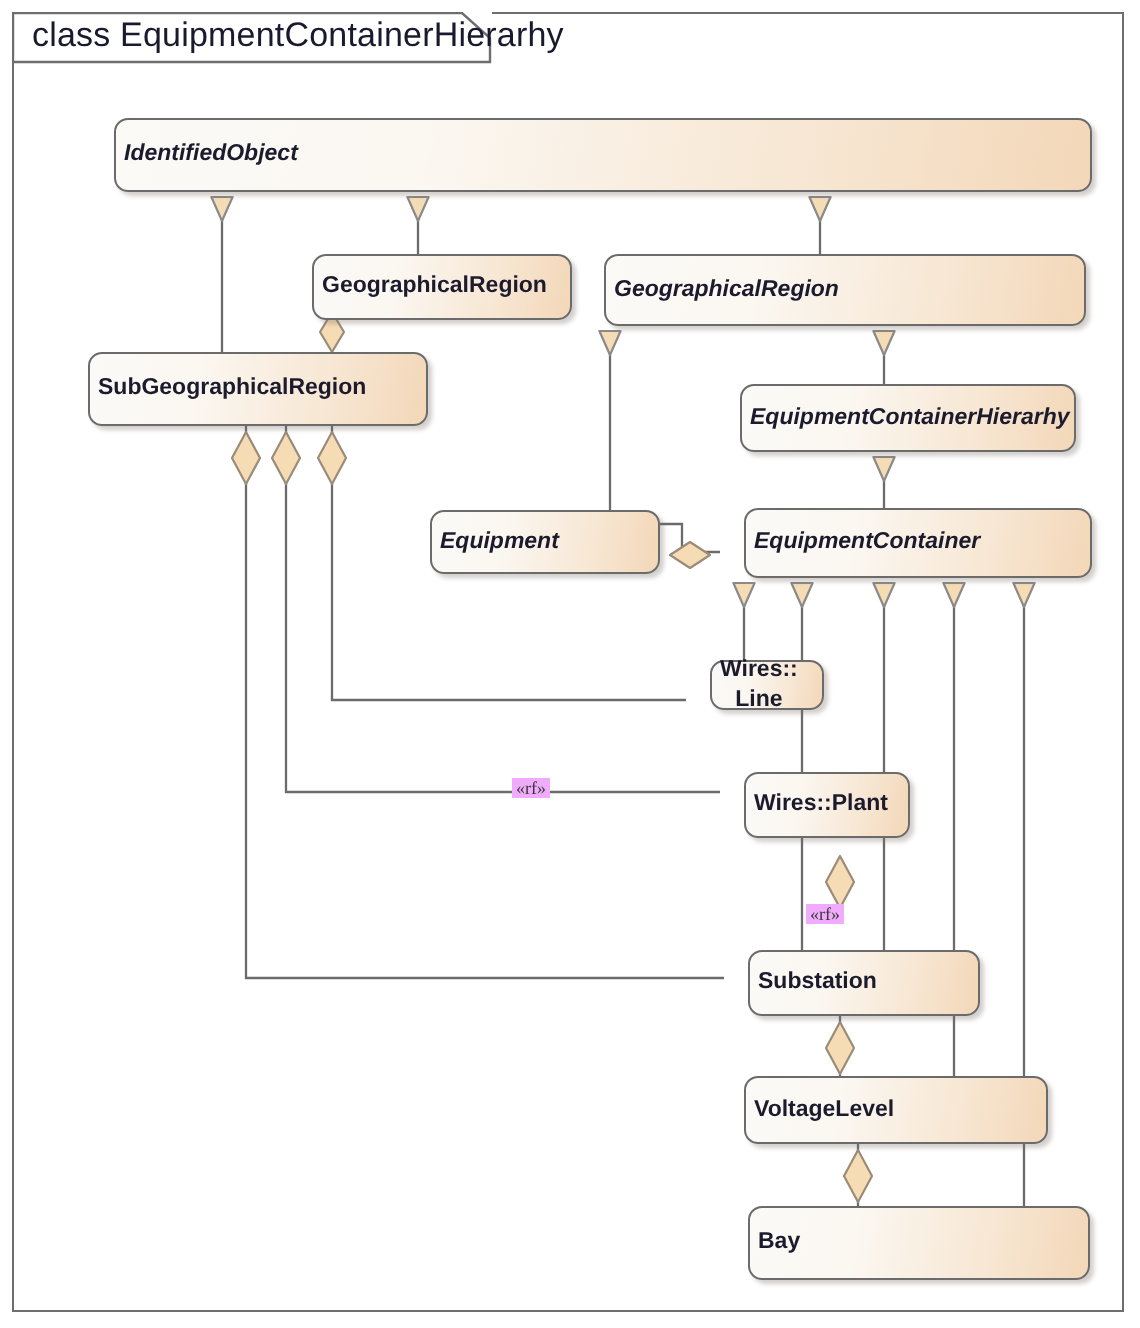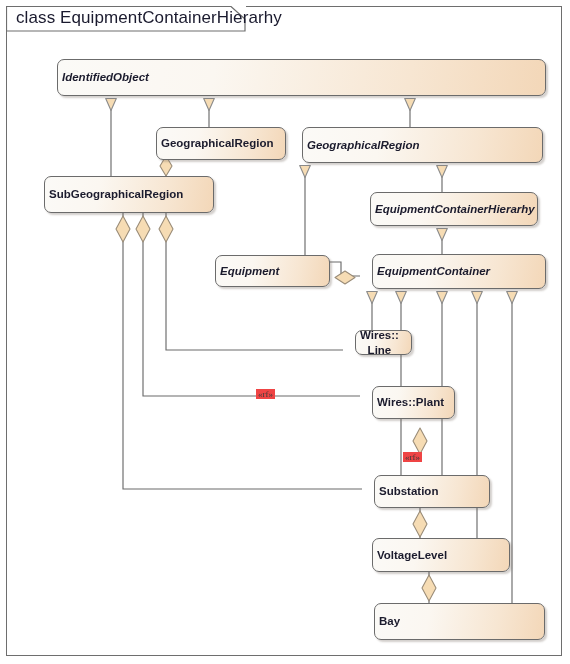--- a/index.html
+++ b/index.html
@@ -17,21 +17,21 @@
 
   
   .cls{position:absolute;box-sizing:border-box;border:1.2px solid #6b6b6b;border-radius:7px;
        background:linear-gradient(100deg,#fbfaf7 0%,#fbf7f1 32%,#f7e6d2 72%,#f3d7b8 100%);
        box-shadow:2px 2px 2px rgba(120,110,100,.33);
        display:flex;align-items:center;justify-content:flex-start;text-align:center;
        font-size:11.5px;color:#1b1b2d;font-weight:bold;line-height:1.22;margin-left:12px;}
   .cls.abstract{font-style:italic;}
   .cls span{display:block;padding:0 4px;}
 
-  .lbl{position:absolute;font-size:9px;color:#3a3a3a;background:#ef4444;padding:0 2px;
+  .lbl{position:absolute;font-size:9px;color:#3a3a3a;background:#f0abfc;padding:0 2px;
        font-family:"Liberation Serif",serif;white-space:nowrap;}
 </style>
 </head>
 <body>
 
 <div id="stage">
 
   <div id="frame"></div>
 
   <div id="frame-tab">
@@ -133,21 +133,21 @@
   </div>
 
   <div class="cls" style="left:360px;top:386px;width:83px;height:33px;">
     <span>Wires::Plant</span>
   </div>
 
   <div class="cls" style="left:362px;top:475px;width:116px;height:33px;">
     <span>Substation</span>
   </div>
 
-  <div class="cls" style="left:360px;top:538px;width:138px;height:34px;">
+  <div class="cls" style="left:360px;top:538px;width:152px;height:34px;">
     <span>VoltageLevel</span>
   </div>
 
   <div class="cls" style="left:362px;top:603px;width:171px;height:37px;">
     <span>Bay</span>
   </div>
 
   <div class="lbl" style="left:256px;top:389px;">«rf»</div>
   <div class="lbl" style="left:403px;top:452px;">«rf»</div>
 

